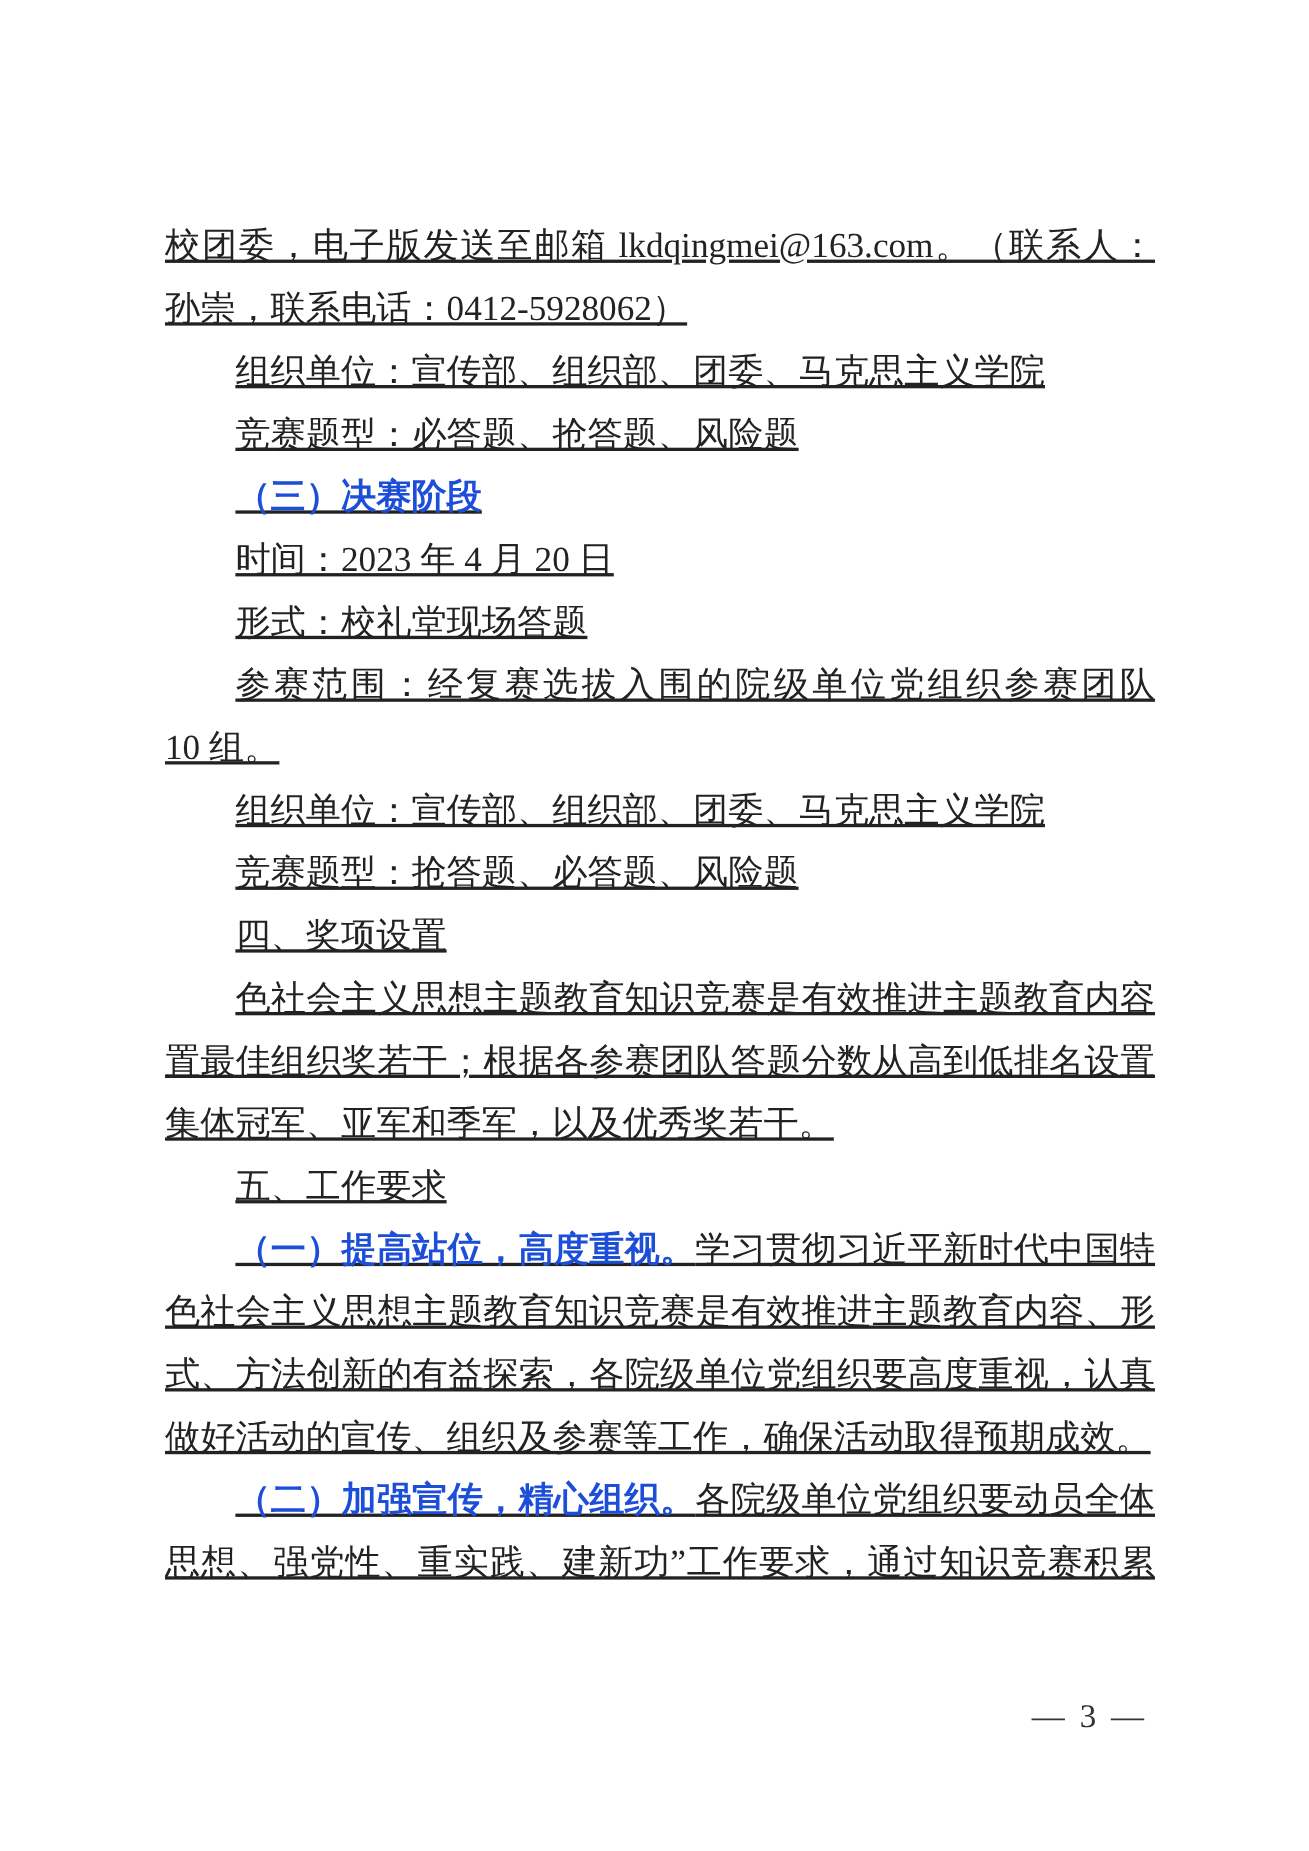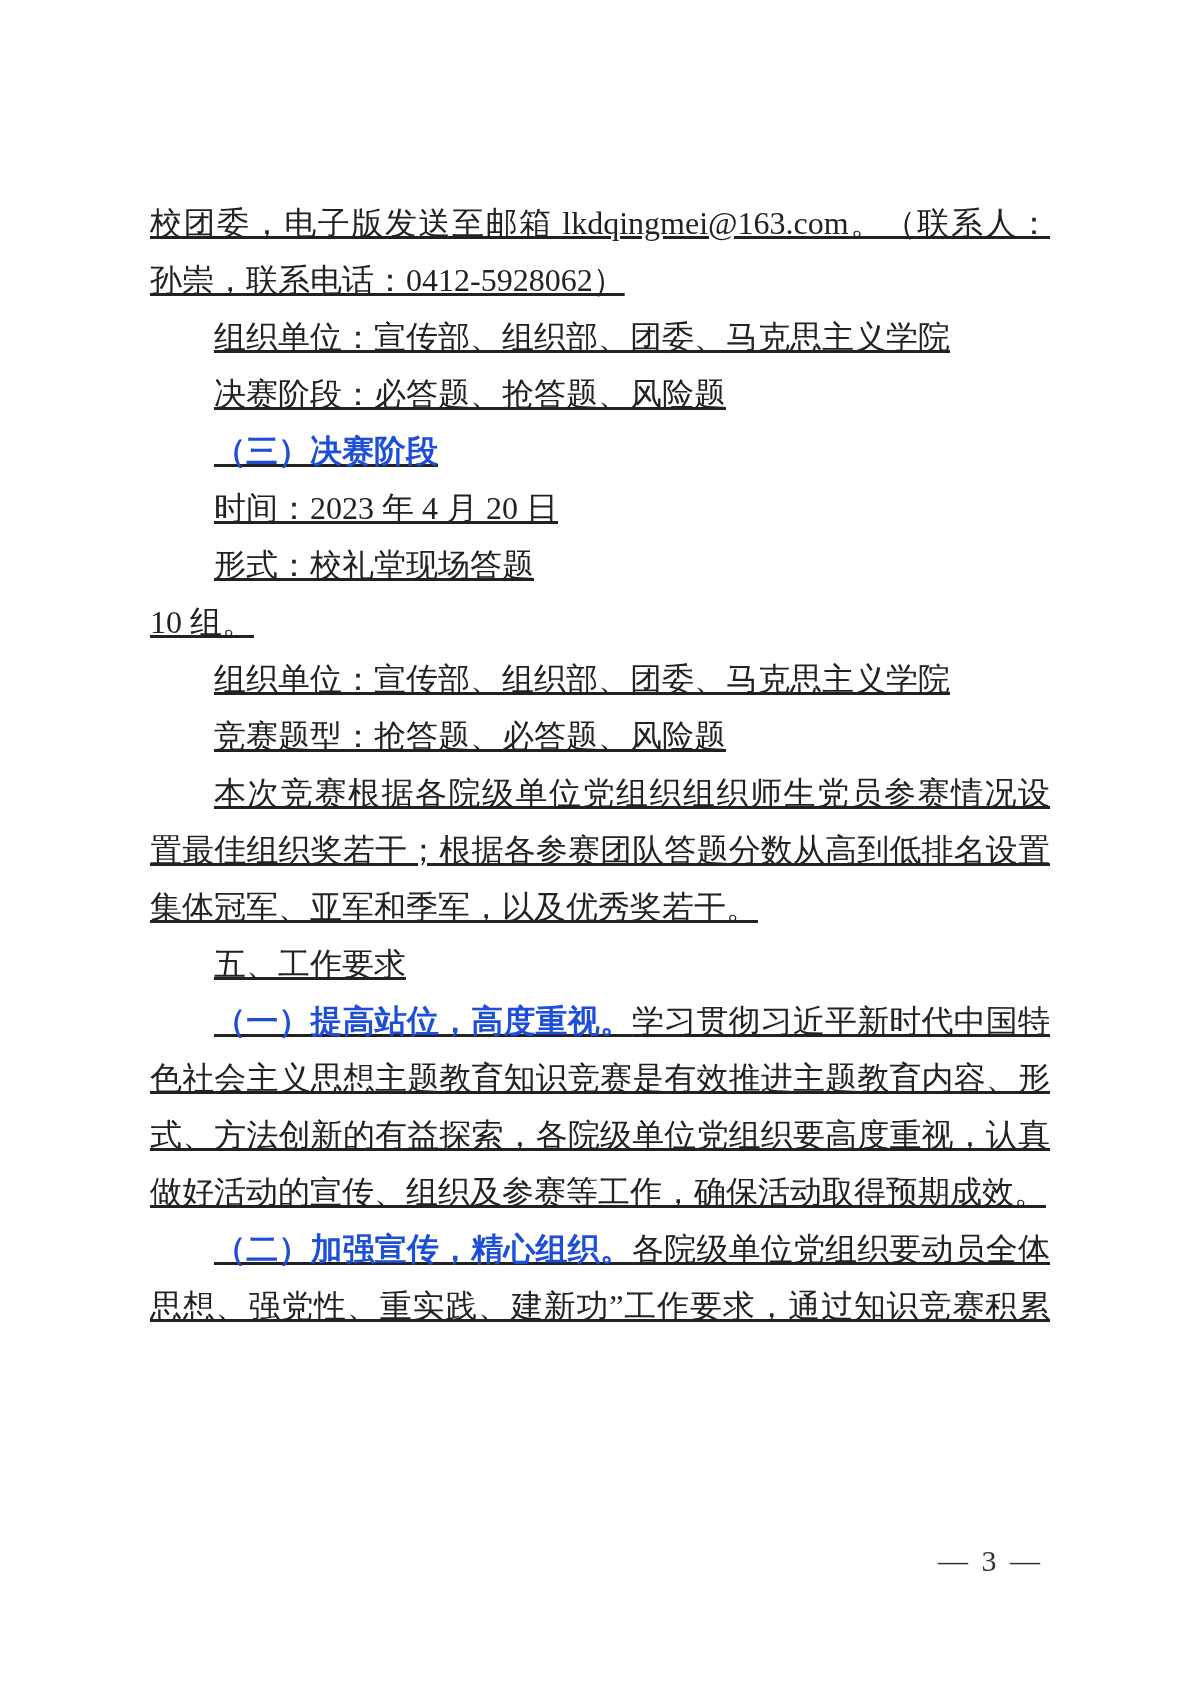--- a/index.html
+++ b/index.html
@@ -45,28 +45,30 @@
 </style>
 </head>
 <body>
 
 <div class="page">
   <div class="content">
 
     <div class="line just"><span>校团委，电子版发送至邮箱 lkdqingmei@163.com。（联系人：</span></div>
     <div class="line"><span>孙崇，联系电话：0412-5928062）</span></div>
     <div class="line indent"><span>组织单位：宣传部、组织部、团委、马克思主义学院</span></div>
-    <div class="line indent"><span>决赛阶段：必答题、抢答题、风险题</span></div>
+    <div class="line indent"><span>竞赛题型：必答题、抢答题、风险题</span></div>
     <div class="line indent"><span class="b">（三）决赛阶段</span></div>
     <div class="line indent"><span>时间：2023 年 4 月 20 日</span></div>
     <div class="line indent"><span>形式：校礼堂现场答题</span></div>
+    <div class="line indent just"><span>参赛范围：经复赛选拔入围的院级单位党组织参赛团队</span></div>
     <div class="line"><span>10 组。</span></div>
     <div class="line indent"><span>组织单位：宣传部、组织部、团委、马克思主义学院</span></div>
     <div class="line indent"><span>竞赛题型：抢答题、必答题、风险题</span></div>
-    <div class="line indent just"><span>本次竞赛根据各院级单位党组织组织师生党员参赛情况设</span></div>
+    <div class="line indent"><span>四、奖项设置</span></div>
+    <div class="line indent just"><span>色社会主义思想主题教育知识竞赛是有效推进主题教育内容</span></div>
     <div class="line just"><span>置最佳组织奖若干；根据各参赛团队答题分数从高到低排名设置</span></div>
     <div class="line"><span>集体冠军、亚军和季军，以及优秀奖若干。</span></div>
     <div class="line indent"><span>五、工作要求</span></div>
     <div class="line indent just"><span class="b">（一）提高站位，高度重视。</span><span>学习贯彻习近平新时代中国特</span></div>
     <div class="line just"><span>色社会主义思想主题教育知识竞赛是有效推进主题教育内容、形</span></div>
     <div class="line just"><span>式、方法创新的有益探索，各院级单位党组织要高度重视，认真</span></div>
     <div class="line"><span>做好活动的宣传、组织及参赛等工作，确保活动取得预期成效。</span></div>
     <div class="line indent just"><span class="b">（二）加强宣传，精心组织。</span><span>各院级单位党组织要动员全体</span></div>
     <div class="line just"><span>思想、强党性、重实践、建新功”工作要求，通过知识竞赛积累</span></div>
 

